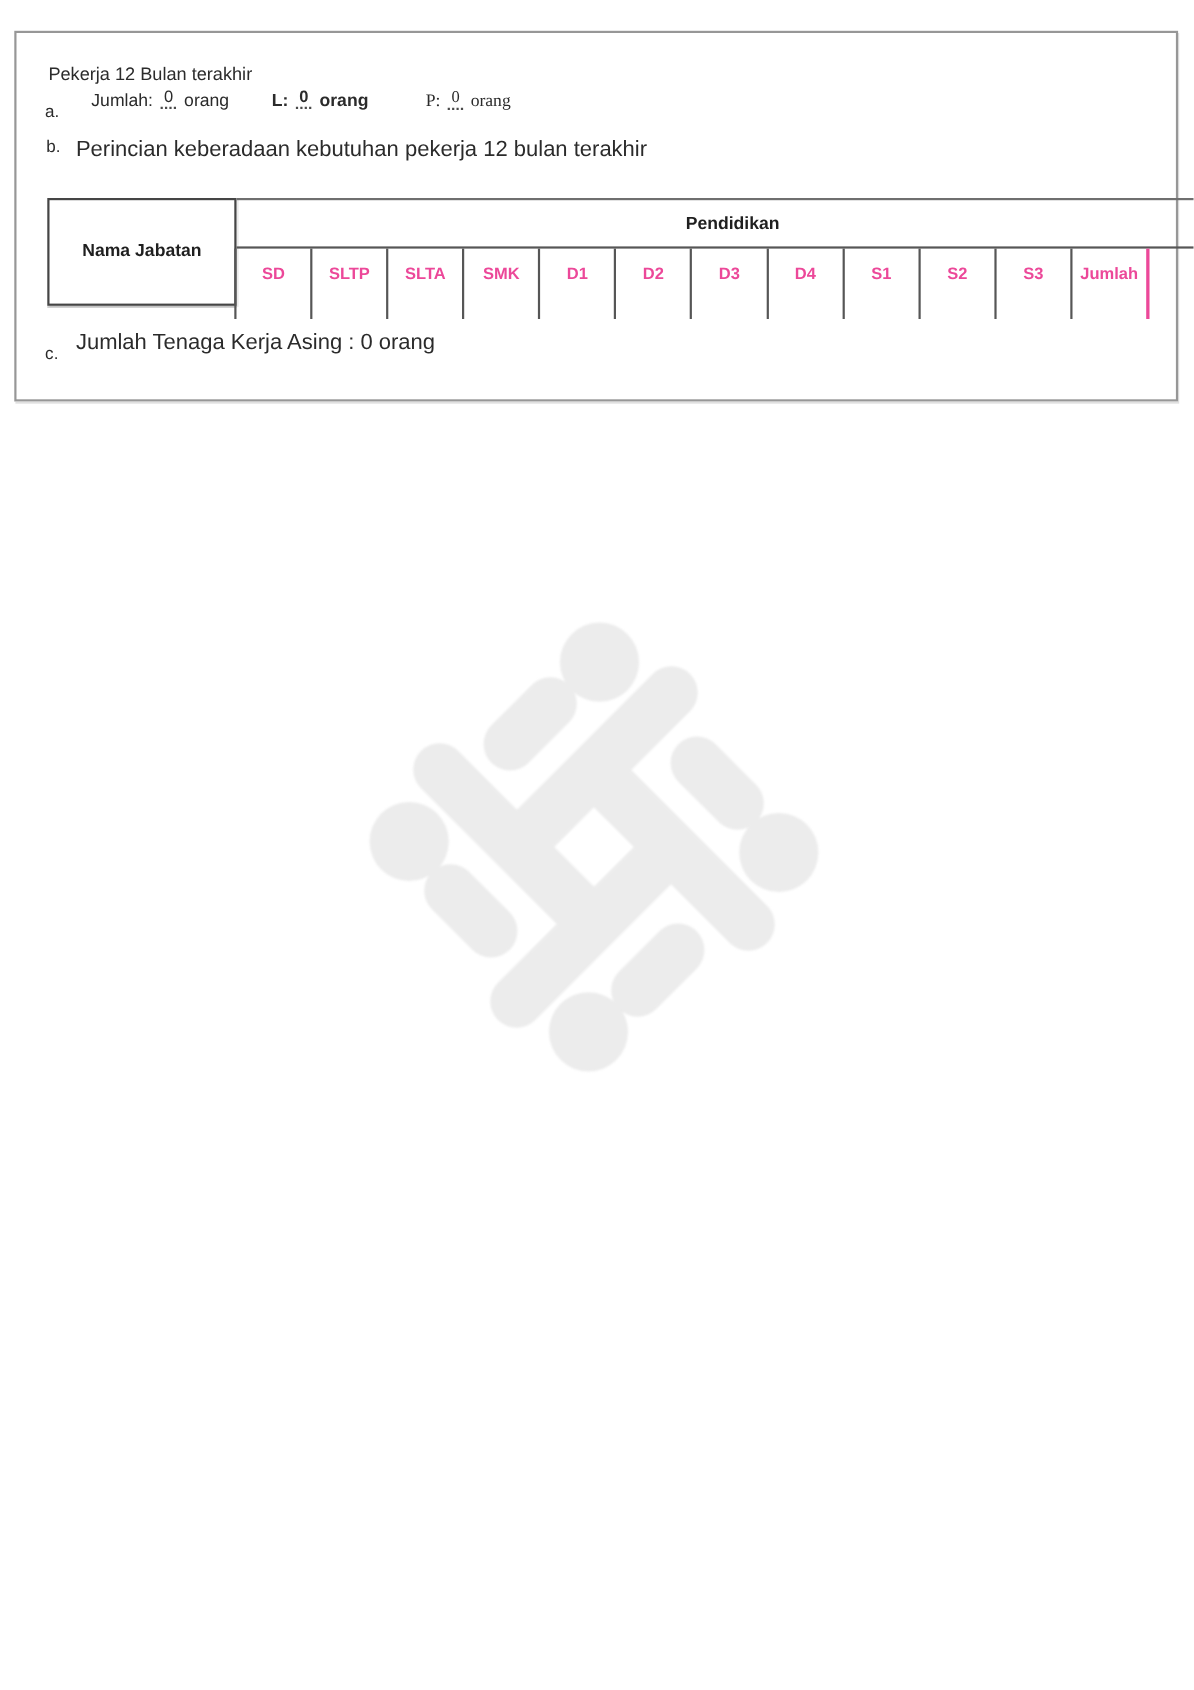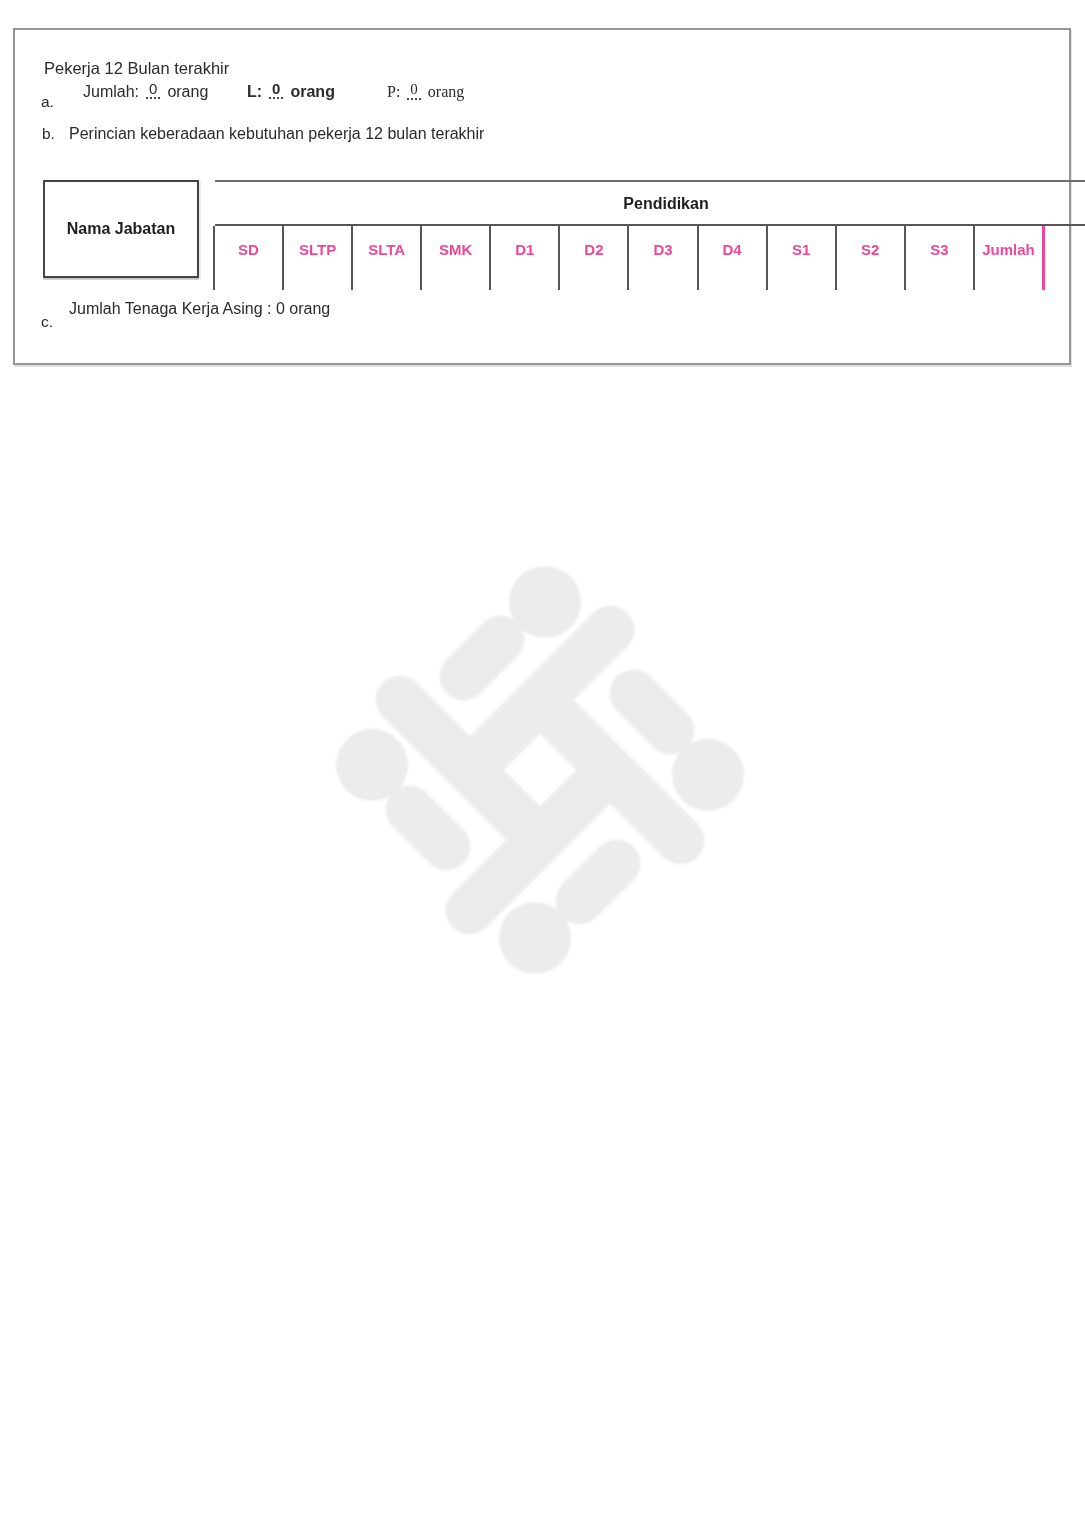--- a/index.html
+++ b/index.html
@@ -40,33 +40,33 @@
     display:inline-block;
     position:relative;top:-3px;
     padding:0 3px 1px 3px;
     margin:0 7px;
     border-bottom:2px dotted #4a4a4a;
     font-size:15px;
     line-height:15px;
   }
   .row-text{
     position:absolute;left:54px;
-    font-size:16px;color:#2b2b2b;white-space:nowrap;
+    font-size:20px;color:#2b2b2b;white-space:nowrap;
   }
   .txt-b{top:95px;}
   .txt-c{top:270px;}
 
   
   .table-area{
     position:absolute;left:28px;top:150px;
     width:1000px;height:114px;
   }
   .nama-box{
     position:absolute;left:0;top:0;
-    width:156px;height:98px;
+    width:172px;height:98px;
     box-sizing:border-box;
     border:2px solid #454545;
     box-shadow:0 2px 0 rgba(0,0,0,0.18), 2px 1px 0 rgba(0,0,0,0.08);
     display:flex;align-items:center;justify-content:center;
     font-weight:bold;font-size:16px;color:#1f1f1f;
     background:#ffffff;
   }
   .pendidikan-cell{
     position:absolute;left:172px;top:0;
     width:904px;height:46px;

